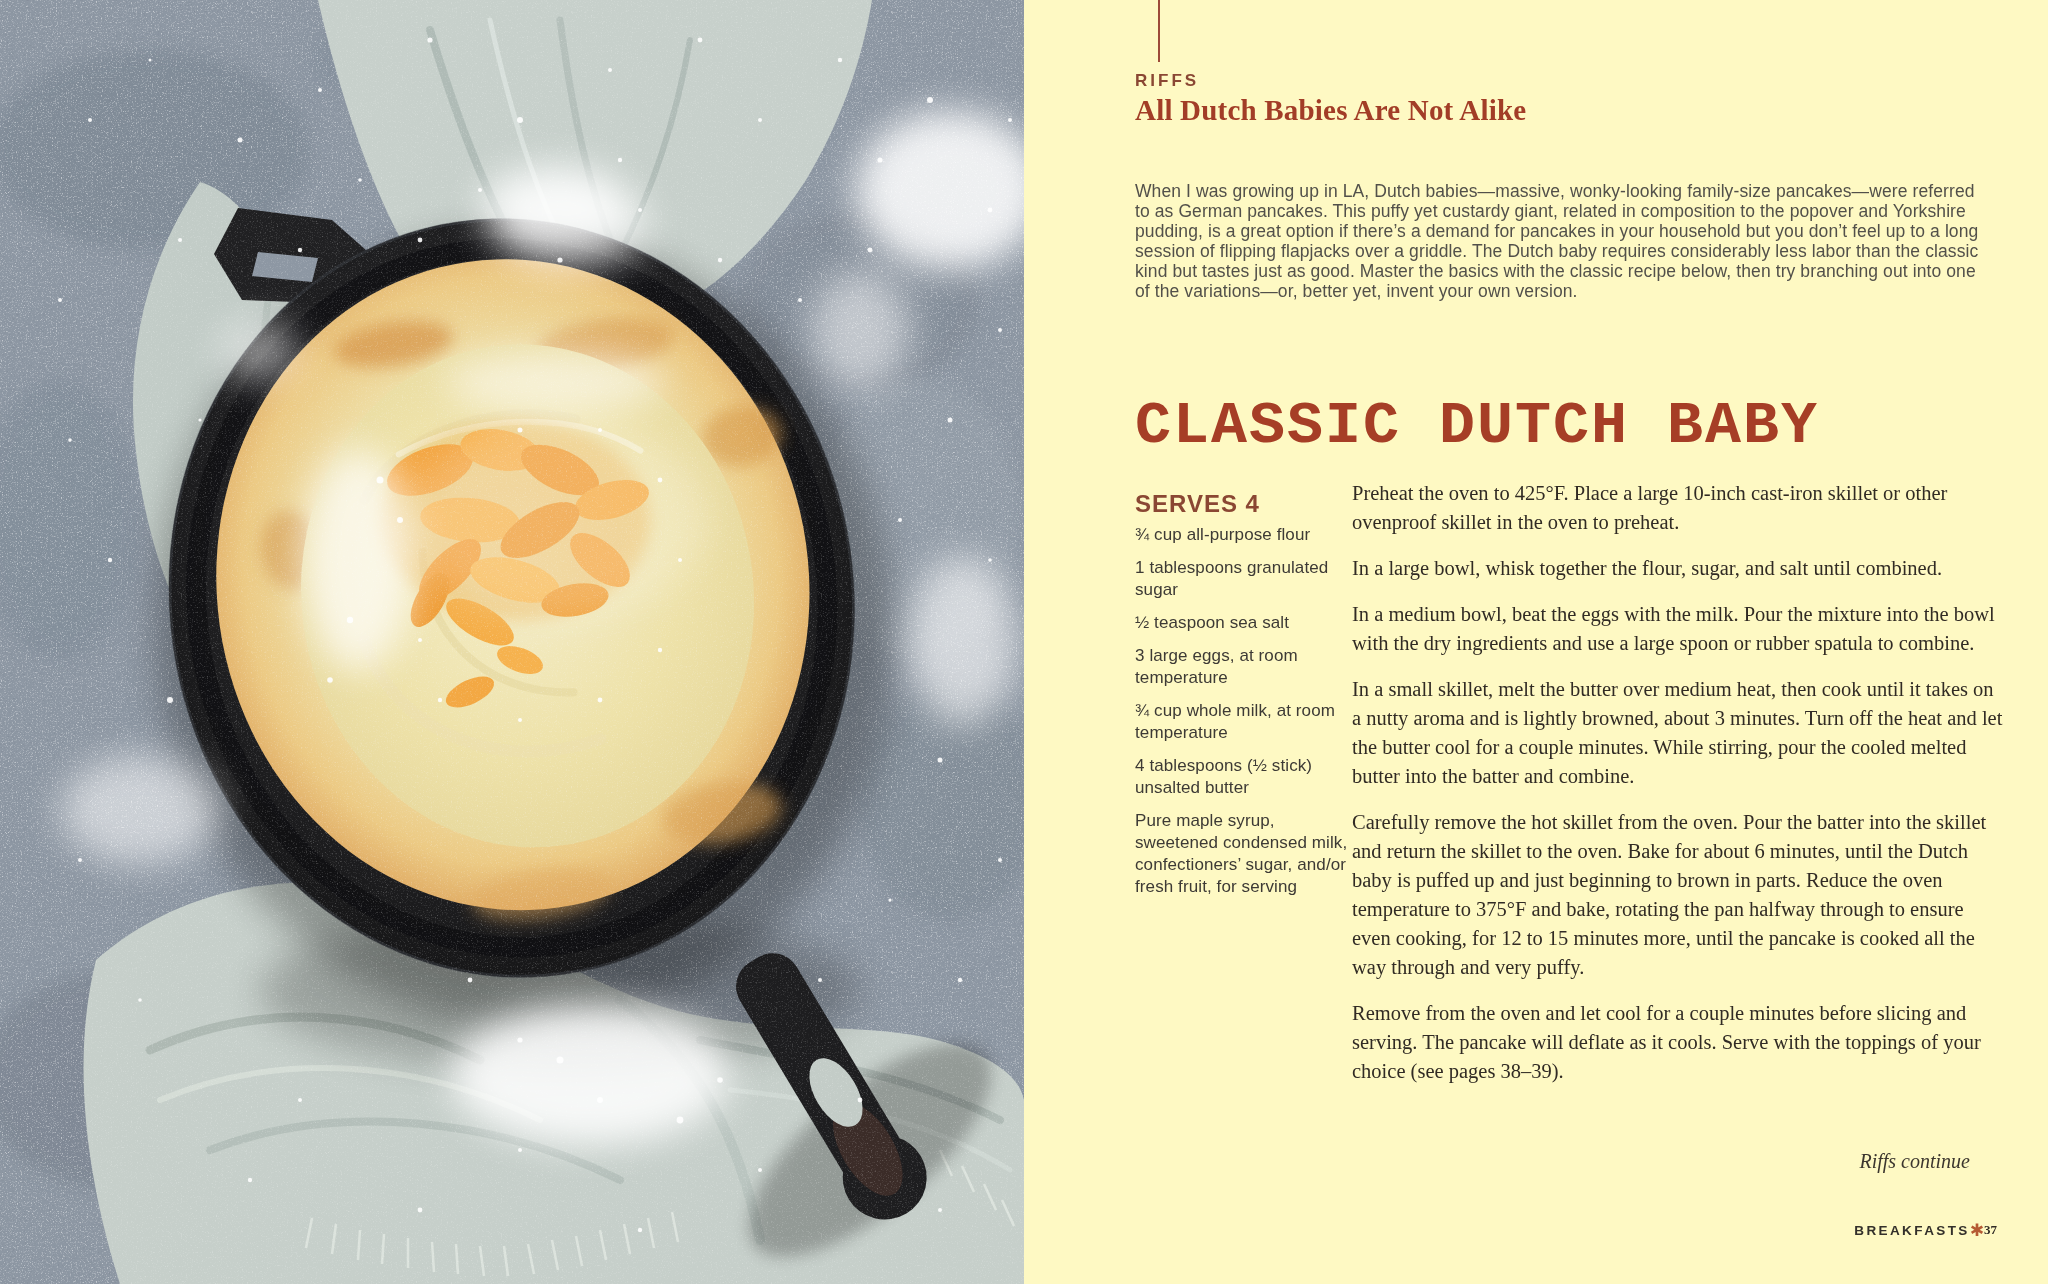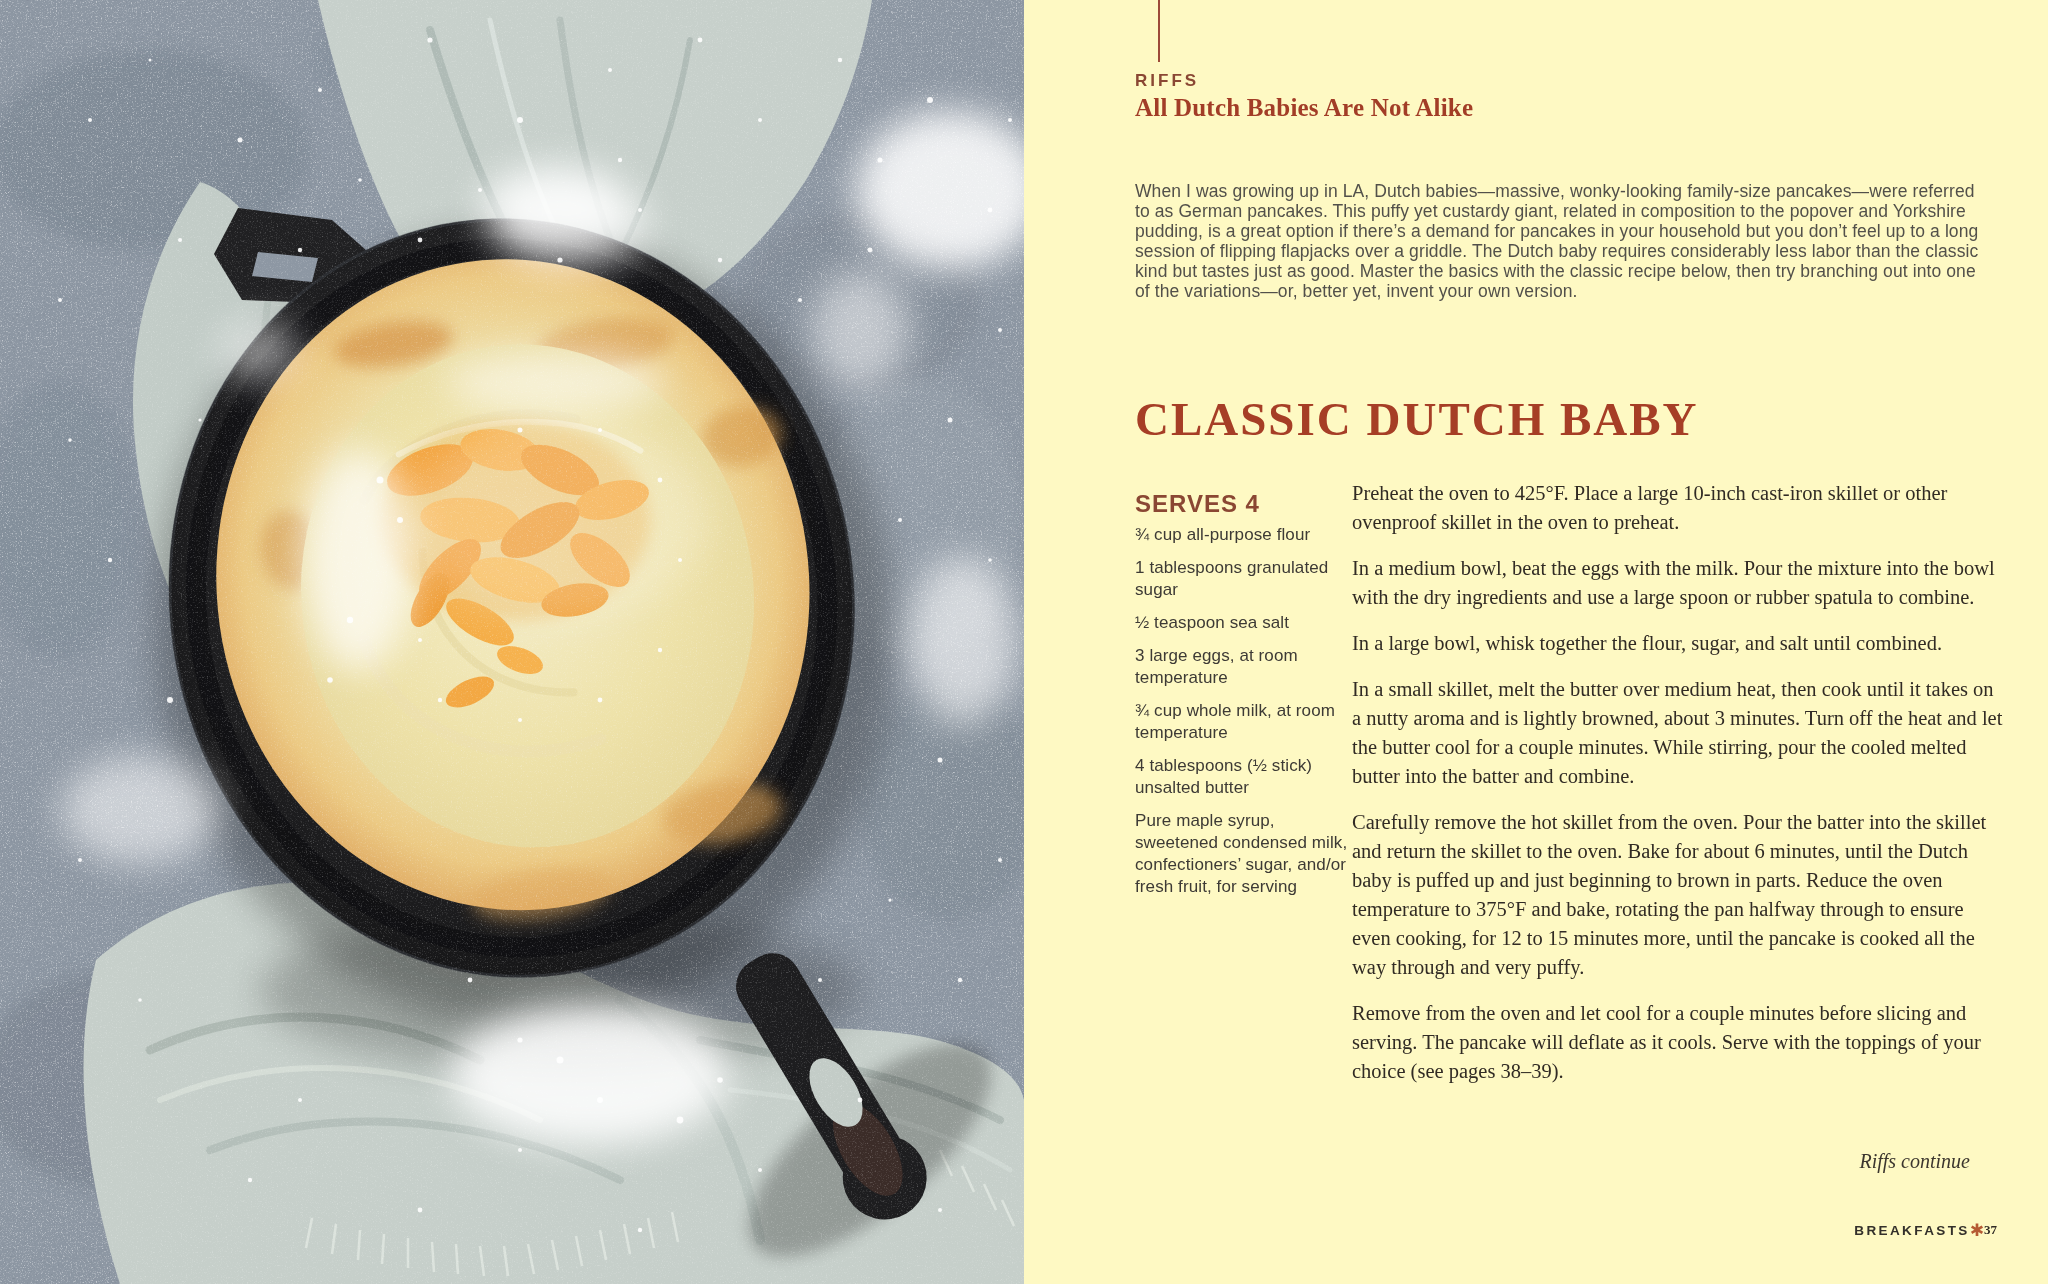--- a/index.html
+++ b/index.html
@@ -14,29 +14,29 @@
     background:#fef9c3;
   }
   .page * { position:absolute; }
   .rule { left:134px; top:0; width:2px; height:62px; background:#9c4b39; }
   .riffs-label {
     left:111px; top:71px; font-weight:700; font-size:17px; letter-spacing:3px;
     color:#8a4733; font-family:"Liberation Sans", sans-serif;
   }
   .riffs-title {
     left:111px; top:94px; font-family:"Liberation Serif", serif;
-    font-weight:700; font-size:25px; color:#a23d27; letter-spacing:0.2px;
+    font-weight:700; font-size:29px; color:#a23d27; letter-spacing:0.2px;
   }
   .intro {
     left:111px; top:181px; width:848px;
     font-size:17.5px; line-height:20px; color:#52504a; letter-spacing:0.1px;
   }
   .recipe-title {
-    left:111px; top:392px; font-family:Liberation Serif, serif;
-    font-weight:700; font-size:47px; color:#a63e26; letter-spacing:2px;
+    left:111px; top:392px; font-family:Liberation Mono, monospace;
+    font-weight:700; font-size:60px; color:#a63e26; letter-spacing:2px;
   }
   .serves {
     left:111px; top:490px; font-weight:700; font-size:24px;
     letter-spacing:1px; color:#8a4733;
   }
   .ingredients { left:111px; top:524px; width:214px; }
   .ingredients p {
     position:static; font-size:17px; line-height:22px; color:#3d3a35;
     margin-bottom:11px; letter-spacing:0.1px;
   }
@@ -321,22 +321,22 @@
       <p>1 tablespoons granulated sugar</p>
       <p>½ teaspoon sea salt</p>
       <p>3 large eggs, at room temperature</p>
       <p>¾ cup whole milk, at room temperature</p>
       <p>4 tablespoons (½ stick) unsalted butter</p>
       <p>Pure maple syrup, sweetened condensed milk, confectioners’ sugar, and/or fresh fruit, for serving</p>
     </div>
 
     <div class="steps">
       <p>Preheat the oven to 425°F. Place a large 10-inch cast-iron skillet or other ovenproof skillet in the oven to preheat.</p>
+      <p>In a large bowl, whisk together the flour, sugar, and salt until combined.</p>
       <p>In a medium bowl, beat the eggs with the milk. Pour the mixture into the bowl with the dry ingredients and use a large spoon or rubber spatula to combine.</p>
-      <p>In a large bowl, whisk together the flour, sugar, and salt until combined.</p>
       <p>In a small skillet, melt the butter over medium heat, then cook until it takes on a nutty aroma and is lightly browned, about 3 minutes. Turn off the heat and let the butter cool for a couple minutes. While stirring, pour the cooled melted butter into the batter and combine.</p>
       <p>Carefully remove the hot skillet from the oven. Pour the batter into the skillet and return the skillet to the oven. Bake for about 6 minutes, until the Dutch baby is puffed up and just beginning to brown in parts. Reduce the oven temperature to 375°F and bake, rotating the pan halfway through to ensure even cooking, for 12 to 15 minutes more, until the pancake is cooked all the way through and very puffy.</p>
       <p>Remove from the oven and let cool for a couple minutes before slicing and serving. The pancake will deflate as it cools. Serve with the toppings of your choice (see pages 38–39).</p>
     </div>
 
     <div class="continue">Riffs continue</div>
 
     <div class="footer">
       <span class="f-section">BREAKFASTS</span>
       <span class="f-asterisk">✱</span>

